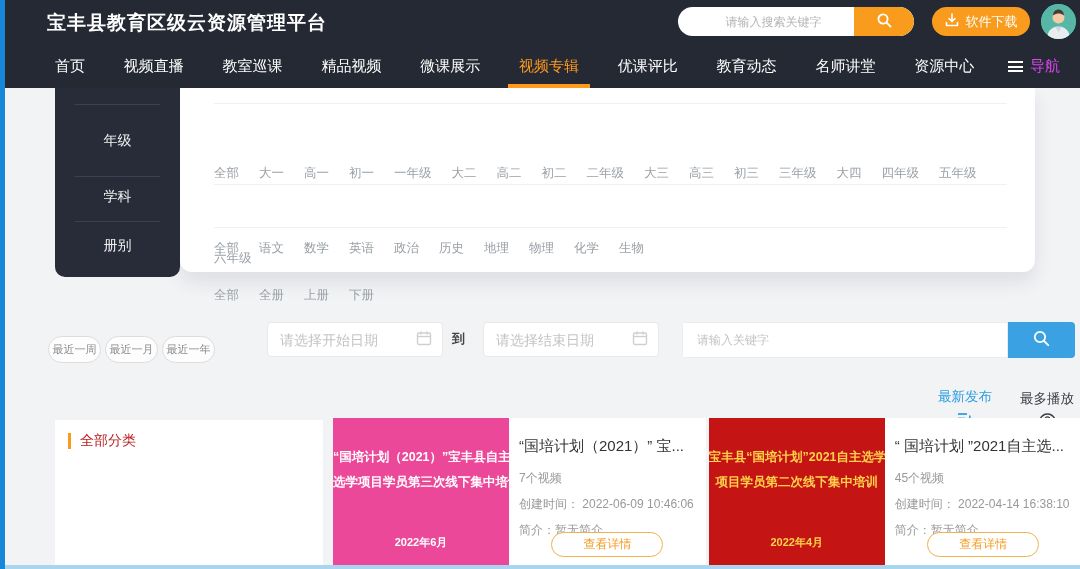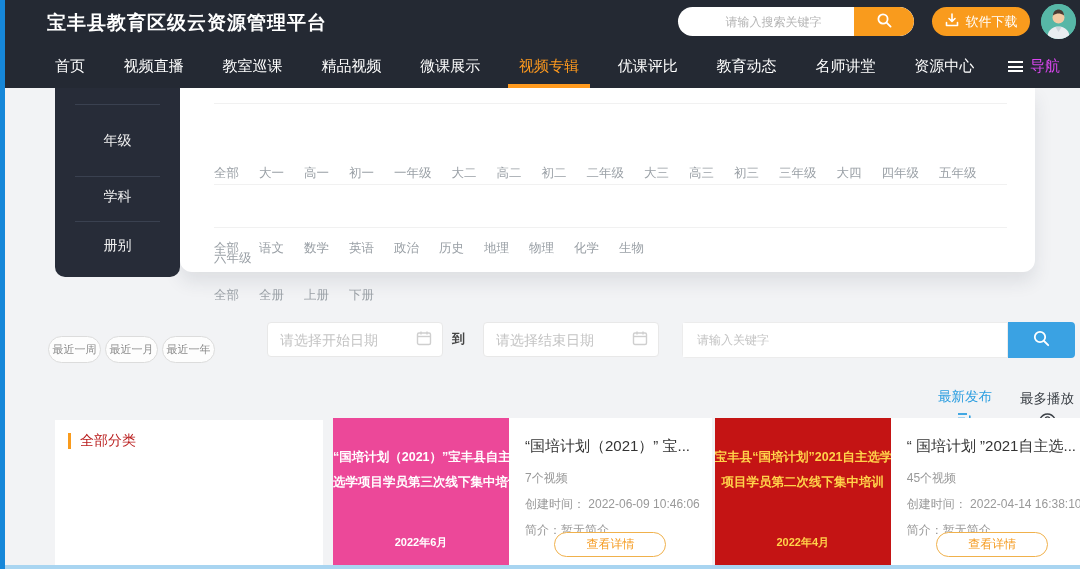--- a/index.html
+++ b/index.html
@@ -64,21 +64,21 @@
   .cat-header { display:flex; align-items:center; margin:12px 0 0 13px; }
   .cat-bar { width:3px; height:16px; background:#f99b1d; margin-right:9px; }
   .cat-label { color:#b91c1c; font-size:14px; }
 
   .cards { position:absolute; left:333px; top:418px; width:742px; height:148px; display:flex; gap:3px; }
   .video-card { flex:1; display:flex; }
   .card-cover { width:176px; flex:0 0 176px; position:relative; text-align:center; overflow:hidden; cursor:pointer; }
   .cover-line { font-size:12.5px; font-weight:700; line-height:25px; white-space:nowrap; }
   .cover-lines { margin-top:27px; }
   .cover-date { position:absolute; bottom:16px; left:0; width:100%; font-size:11px; font-weight:700; }
-  .card-info { flex:1; background:#fff; position:relative; padding:18px 12px 0 16px; min-width:0; }
+  .card-info { flex:1; background:#fff; position:relative; padding:18px 12px 0 10px; min-width:0; }
   .ci-title { font-size:15px; color:#333; line-height:20px; white-space:nowrap; overflow:hidden; }
   .ci-meta { font-size:12px; color:#999; margin-top:9px; white-space:nowrap; overflow:hidden; }
   .ci-meta.first { margin-top:14px; }
   .detail-btn { position:absolute; left:50%; transform:translateX(-50%); bottom:9px; width:112px; height:25px; background:#fff; border:1px solid #f0b14c; border-radius:13px; color:#f59b20; font-size:12px; cursor:pointer; }
 </style>
 </head>
 <body>
 
 <div class="header">
   <div class="brand">宝丰县教育区级云资源管理平台</div>

